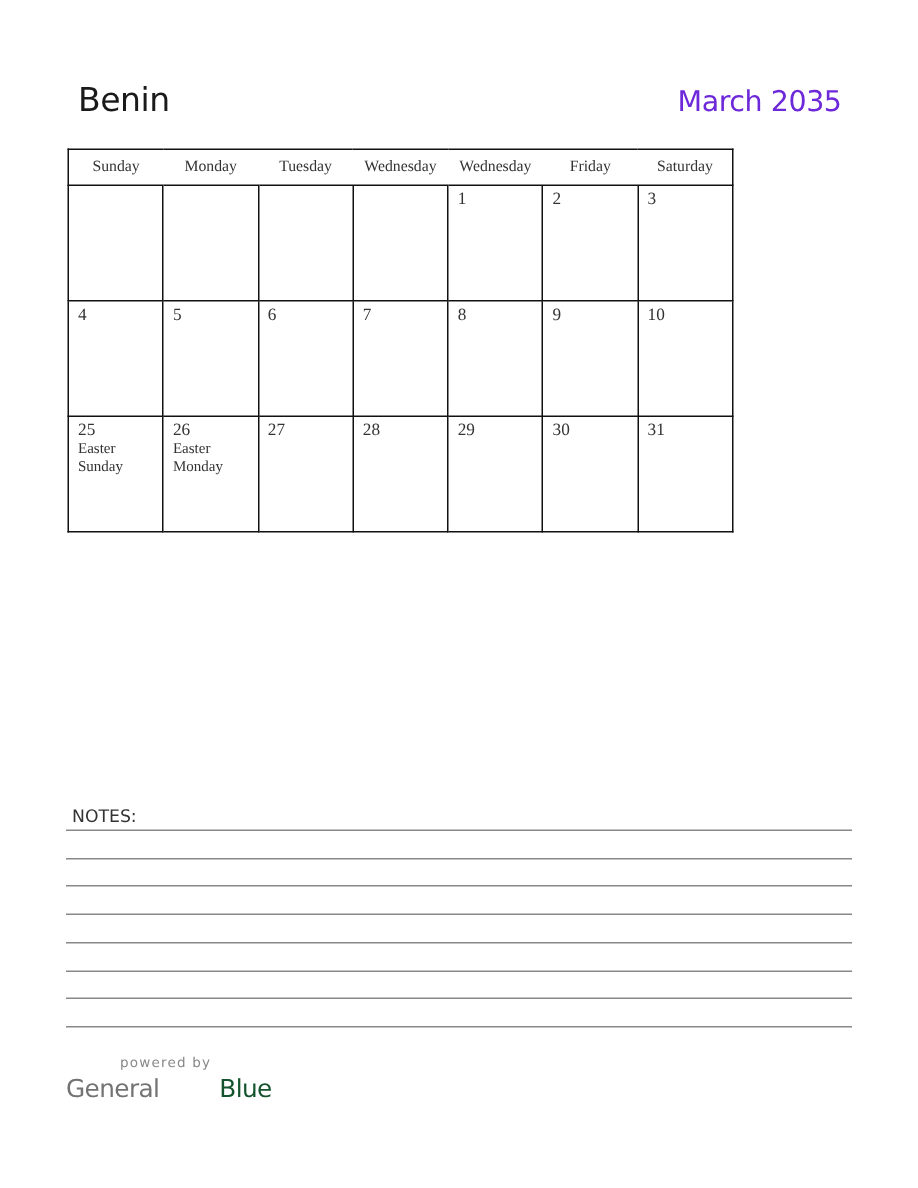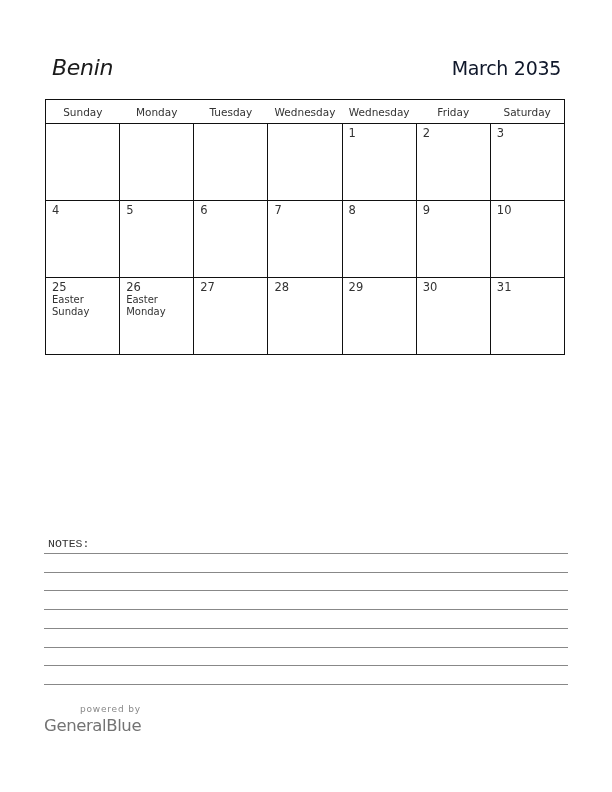--- a/index.html
+++ b/index.html
@@ -1,32 +1,32 @@
 <!DOCTYPE html>
 <html><head>
   <meta charset="utf-8">
   <style>
     html, body { margin: 0; padding: 0; background: #ffffff; }
     body { width: 612px; height: 792px; position: relative; font-family: "DejaVu Sans", sans-serif; color: #222; overflow: hidden; }
-    .country { position: absolute; left: 52px; top: 55px; font-size: 22px; color: #1a1a1a; letter-spacing: -0.3px; font-style: italic; }
-    .month { position: absolute; right: 51px; top: 57px; font-size: 19px; color: #0f172a; letter-spacing: -0.3px; }
-    .cal { position: absolute; left: 45px; top: 99px; width: 520px; border-collapse: collapse; table-layout: fixed; }
+    .country { position: absolute; left: 52px; top: 55px; font-size: 22px; color: #1a1a1a; letter-spacing: -0.3px; }
+    .month { position: absolute; right: 51px; top: 57px; font-size: 19px; color: #6d28d9; letter-spacing: -0.3px; }
+    .cal { position: absolute; left: 45px; top: 99px; width: 444px; border-collapse: collapse; table-layout: fixed; font-family: Liberation Serif, serif; }
     .cal th, .cal td { border: 1.3px solid #111; padding: 0; }
     .cal th { height: 23px; font-weight: normal; font-size: 10.5px; color: #333; text-align: center; vertical-align: middle; border-left: none; border-right: none; }
     .cal th:first-child { border-left: 1.3px solid #111; }
     .cal th:last-child { border-right: 1.3px solid #111; }
     .cal td { height: 76px; vertical-align: top; }
     .day { display: block; font-size: 11.5px; color: #333; padding: 3px 0 0 6px; line-height: 13px; }
     .event { display: block; font-size: 10px; color: #333; padding-left: 6px; line-height: 11.5px; }
-    .notes-label { position: absolute; left: 48px; top: 537px; font-size: 11.5px; color: #333; font-family: Liberation Mono, monospace; }
+    .notes-label { position: absolute; left: 48px; top: 537px; font-size: 11.5px; color: #333; }
     .note-line { position: absolute; left: 44px; width: 524px; height: 0; border-top: 1px solid #888; }
     .powered { position: absolute; left: 46px; top: 704px; font-size: 9px; color: #888; letter-spacing: 0.8px; padding-left: 34px; }
     .brand { position: absolute; left: 44px; top: 716px; font-size: 16.5px; letter-spacing: -0.4px; }
     .brand .g { color: #737373; }
-    .brand .b { color: #737373; }
+    .brand .b { color: #14532d; padding-left: 40px; }
   </style>
 </head>
 <body>
 
 <div class="country">Benin</div>
 <div class="month">March 2035</div>
 
 <table class="cal">
   <thead>
     <tr>

